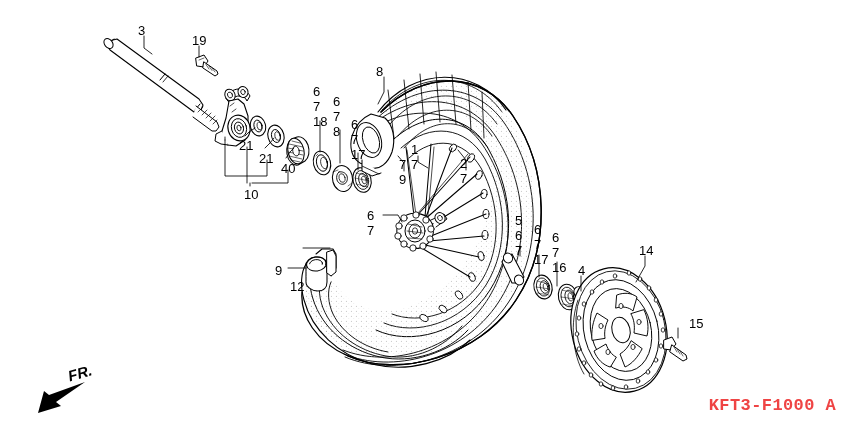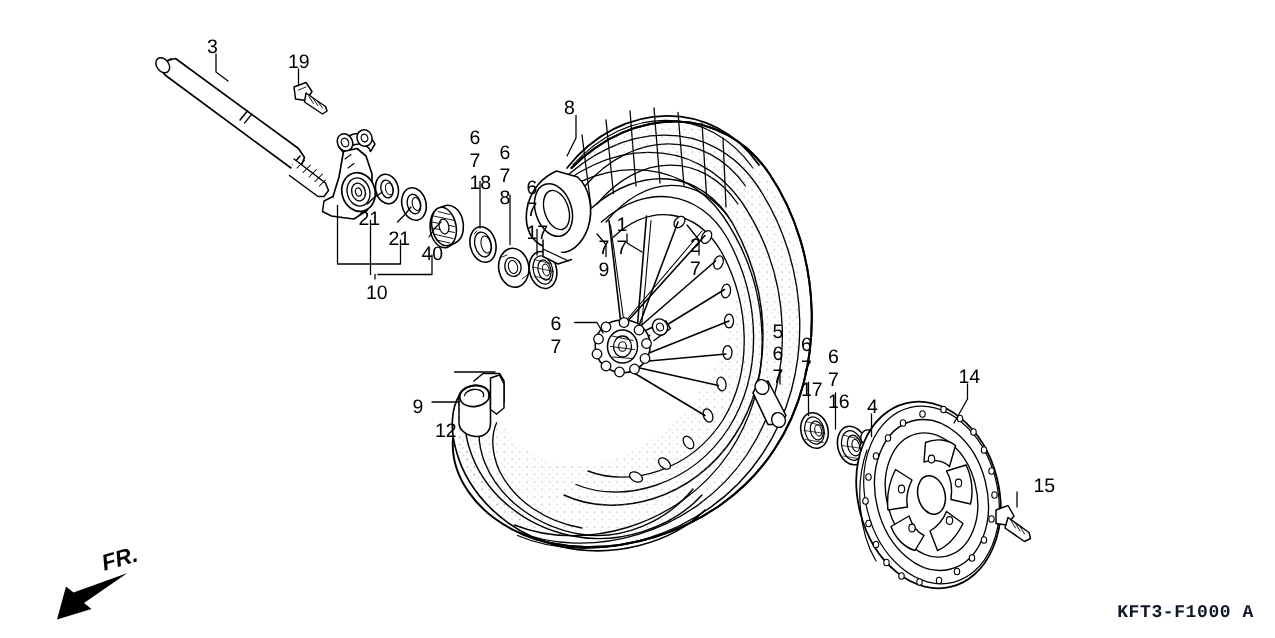--- a/index.html
+++ b/index.html
@@ -33,24 +33,24 @@
     letter-spacing: 0px;
   }
   .callout.stack {
     line-height: 15px;
   }
   #partno {
     position: absolute;
     right: 14px;
     bottom: 10px;
     font-family: "Liberation Mono", monospace;
-    font-size: 12px;
+    font-size: 17px;
     font-weight: bold;
     letter-spacing: 0.4px;
-    color: #0f172a;
+    color: #ef4444;
     white-space: pre;
   }
   #fr-label {
     position: absolute;
     left: 66px;
     top: 368px;
     font-family: "Liberation Sans", sans-serif;
     font-size: 15px;
     font-weight: bold;
     font-style: italic;

